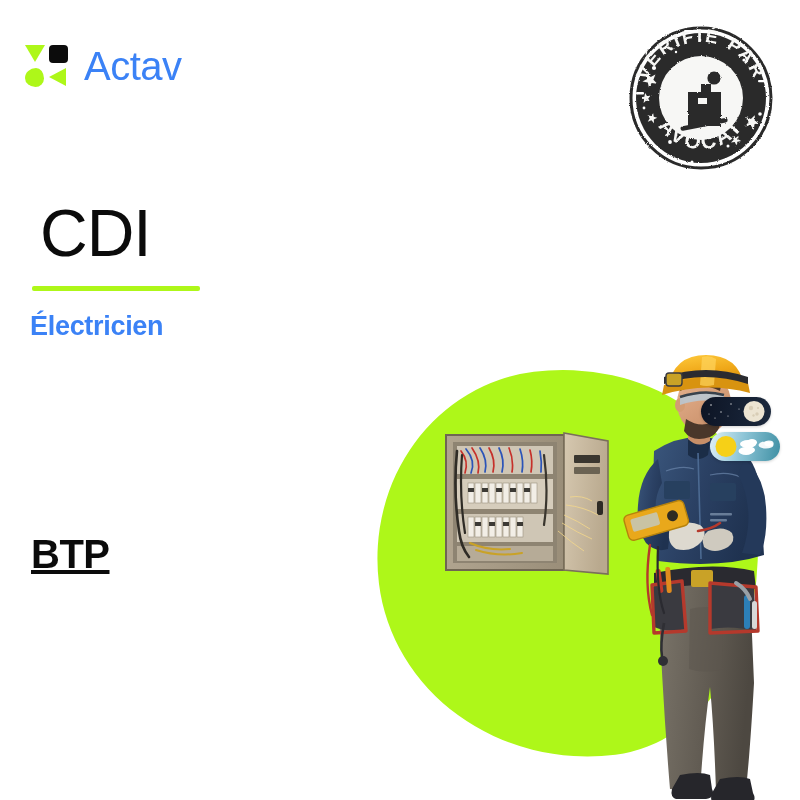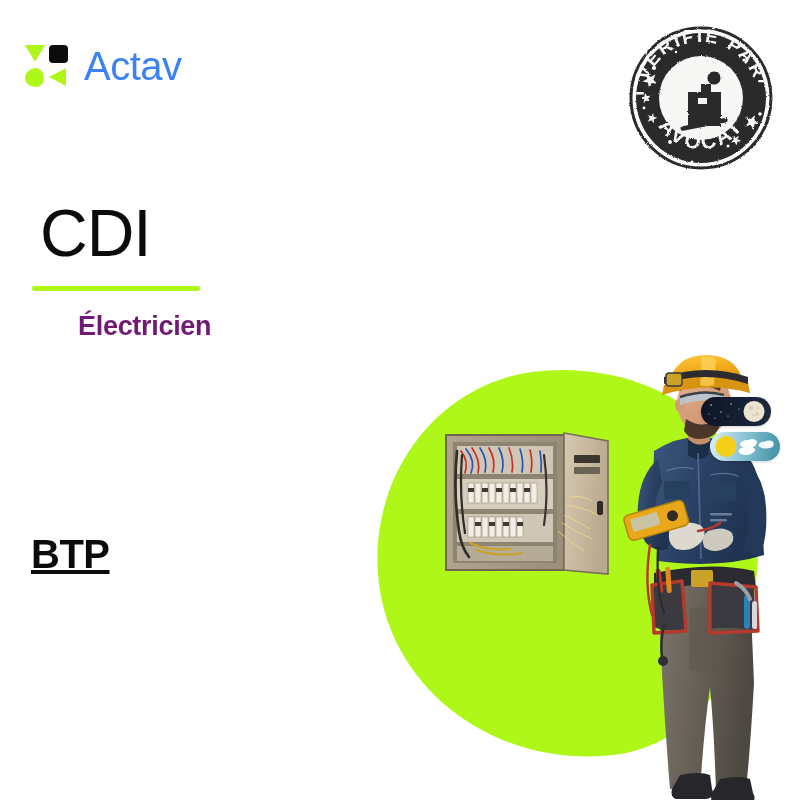--- a/index.html
+++ b/index.html
@@ -44,23 +44,22 @@
   .stamp svg{display:block;width:100%;height:100%;}
 
   
   .title{
     position:absolute;left:32px;top:200px;
     font-size:66px;font-weight:400;color:#0b0b0b;letter-spacing:-1px;line-height:1;margin-left:8px;
   }
   .rule{position:absolute;left:32px;top:286px;width:168px;height:5px;background:#AEF719;border-radius:2px;}
   .sub{position:absolute;left:30px;top:307px;width:470px;}
   .sub-line{
-    font-size:27px;font-weight:700;color:#701a75;line-height:1.43;letter-spacing:-0.3px;
+    font-size:27px;font-weight:700;color:#3b82f6;line-height:1.43;letter-spacing:-0.3px;
     white-space:nowrap;
-    margin-left:48px;
   }
   .sector{
     position:absolute;left:31px;top:534px;
     font-size:40px;font-weight:700;color:#0b0b0b;letter-spacing:-0.5px;line-height:1;text-decoration:underline;
   }
 
   
   .illus{position:absolute;left:358px;top:355px;width:442px;height:445px;}
   .blob{
     position:absolute;left:20px;top:14px;width:382px;height:390px;

